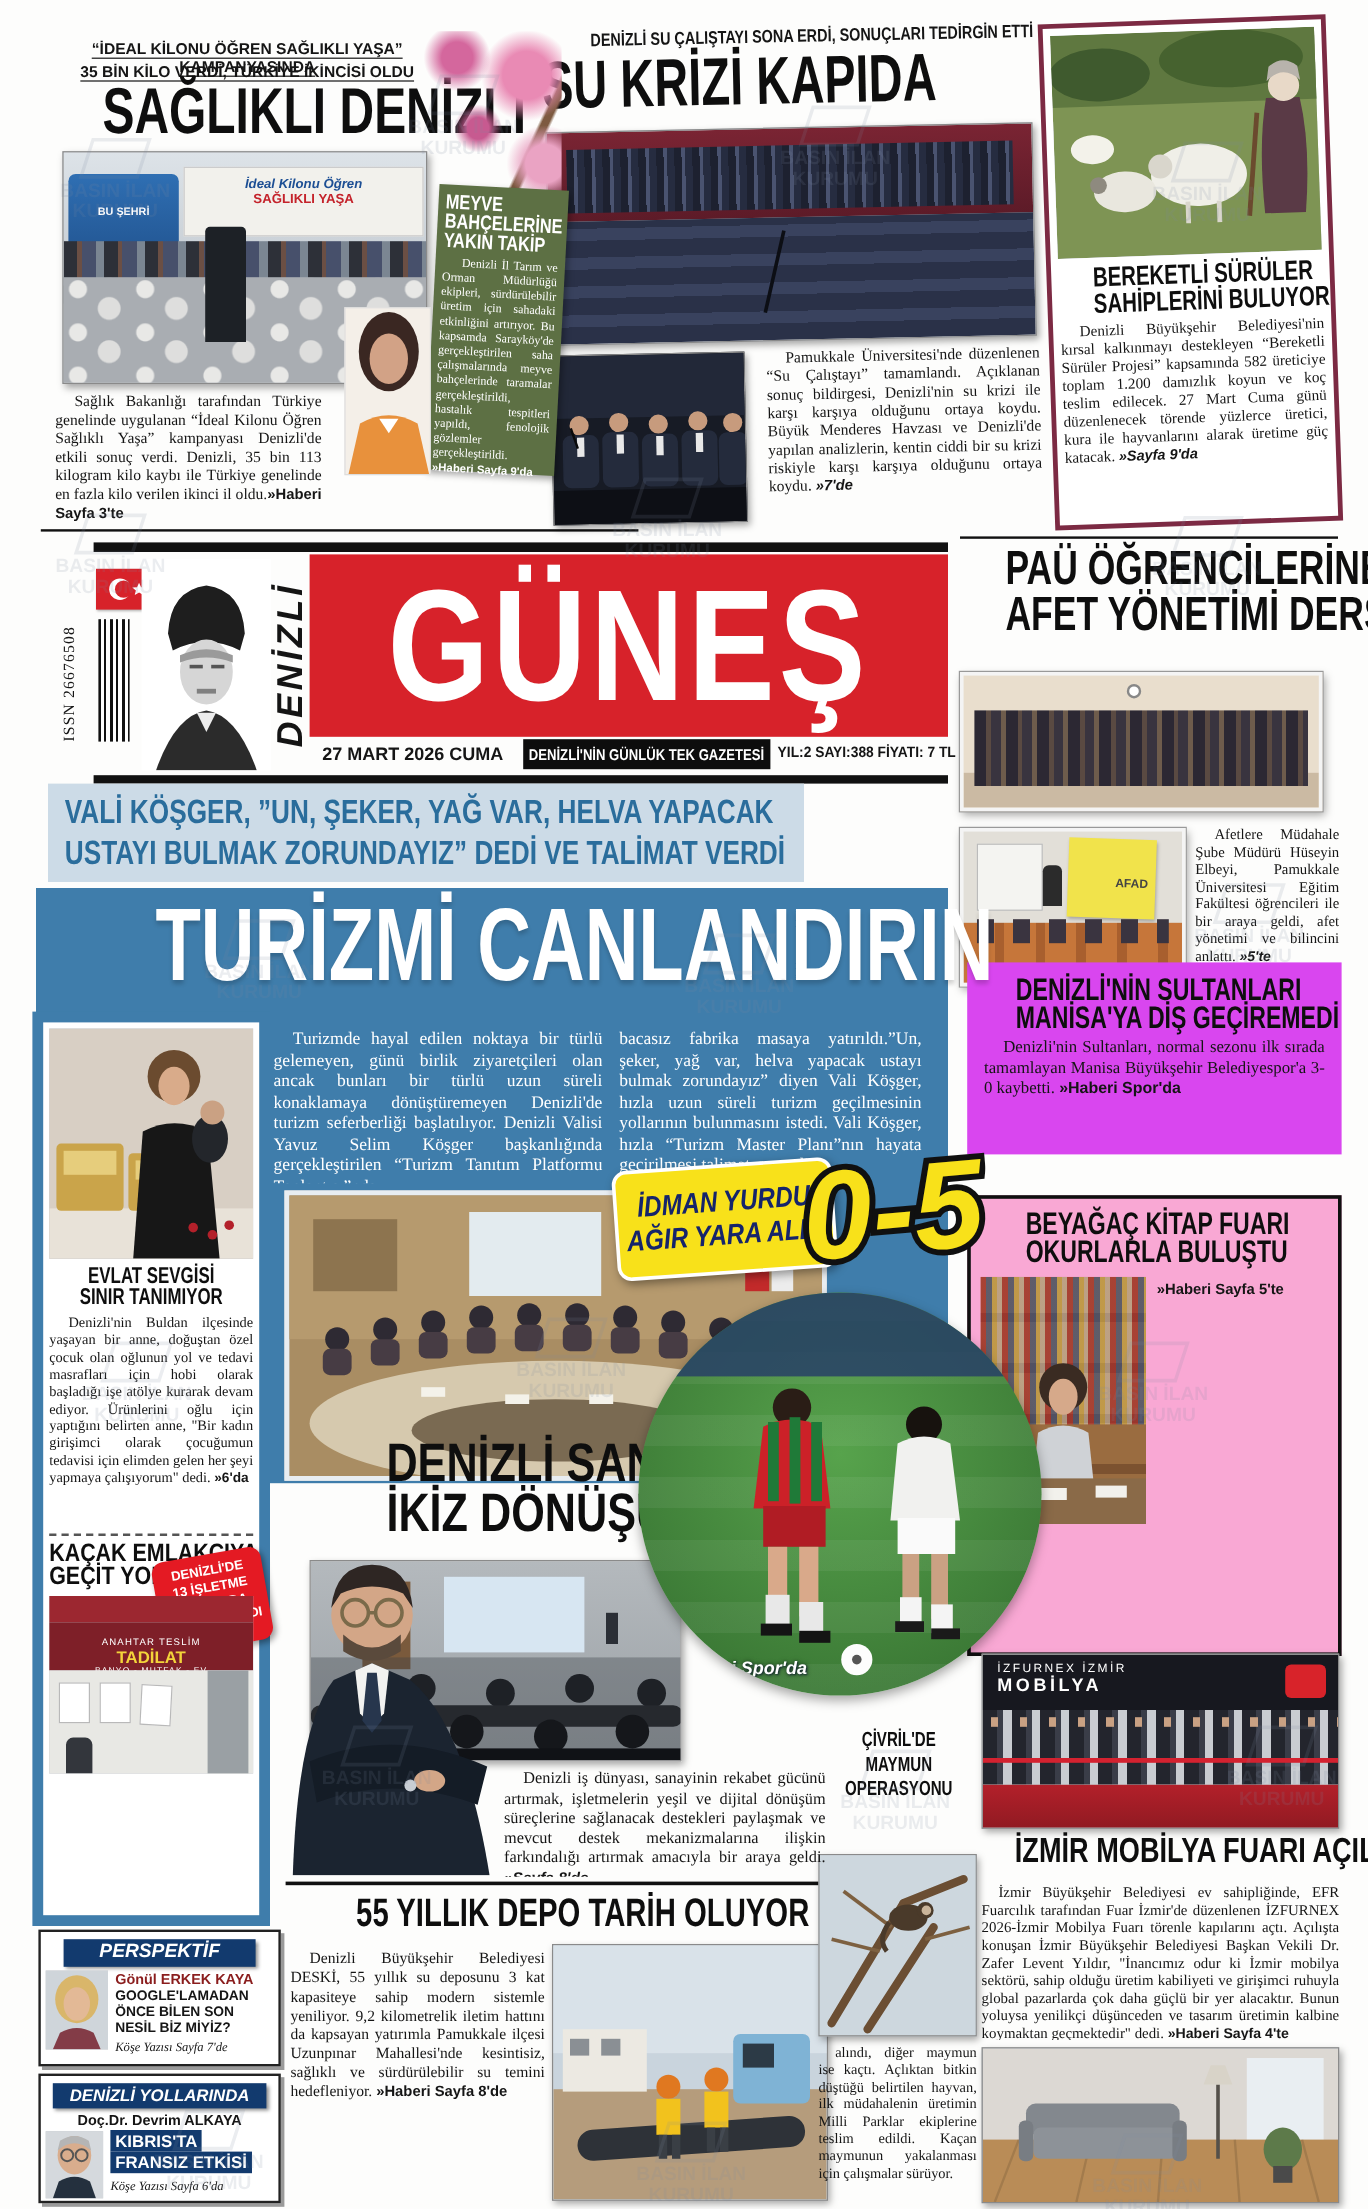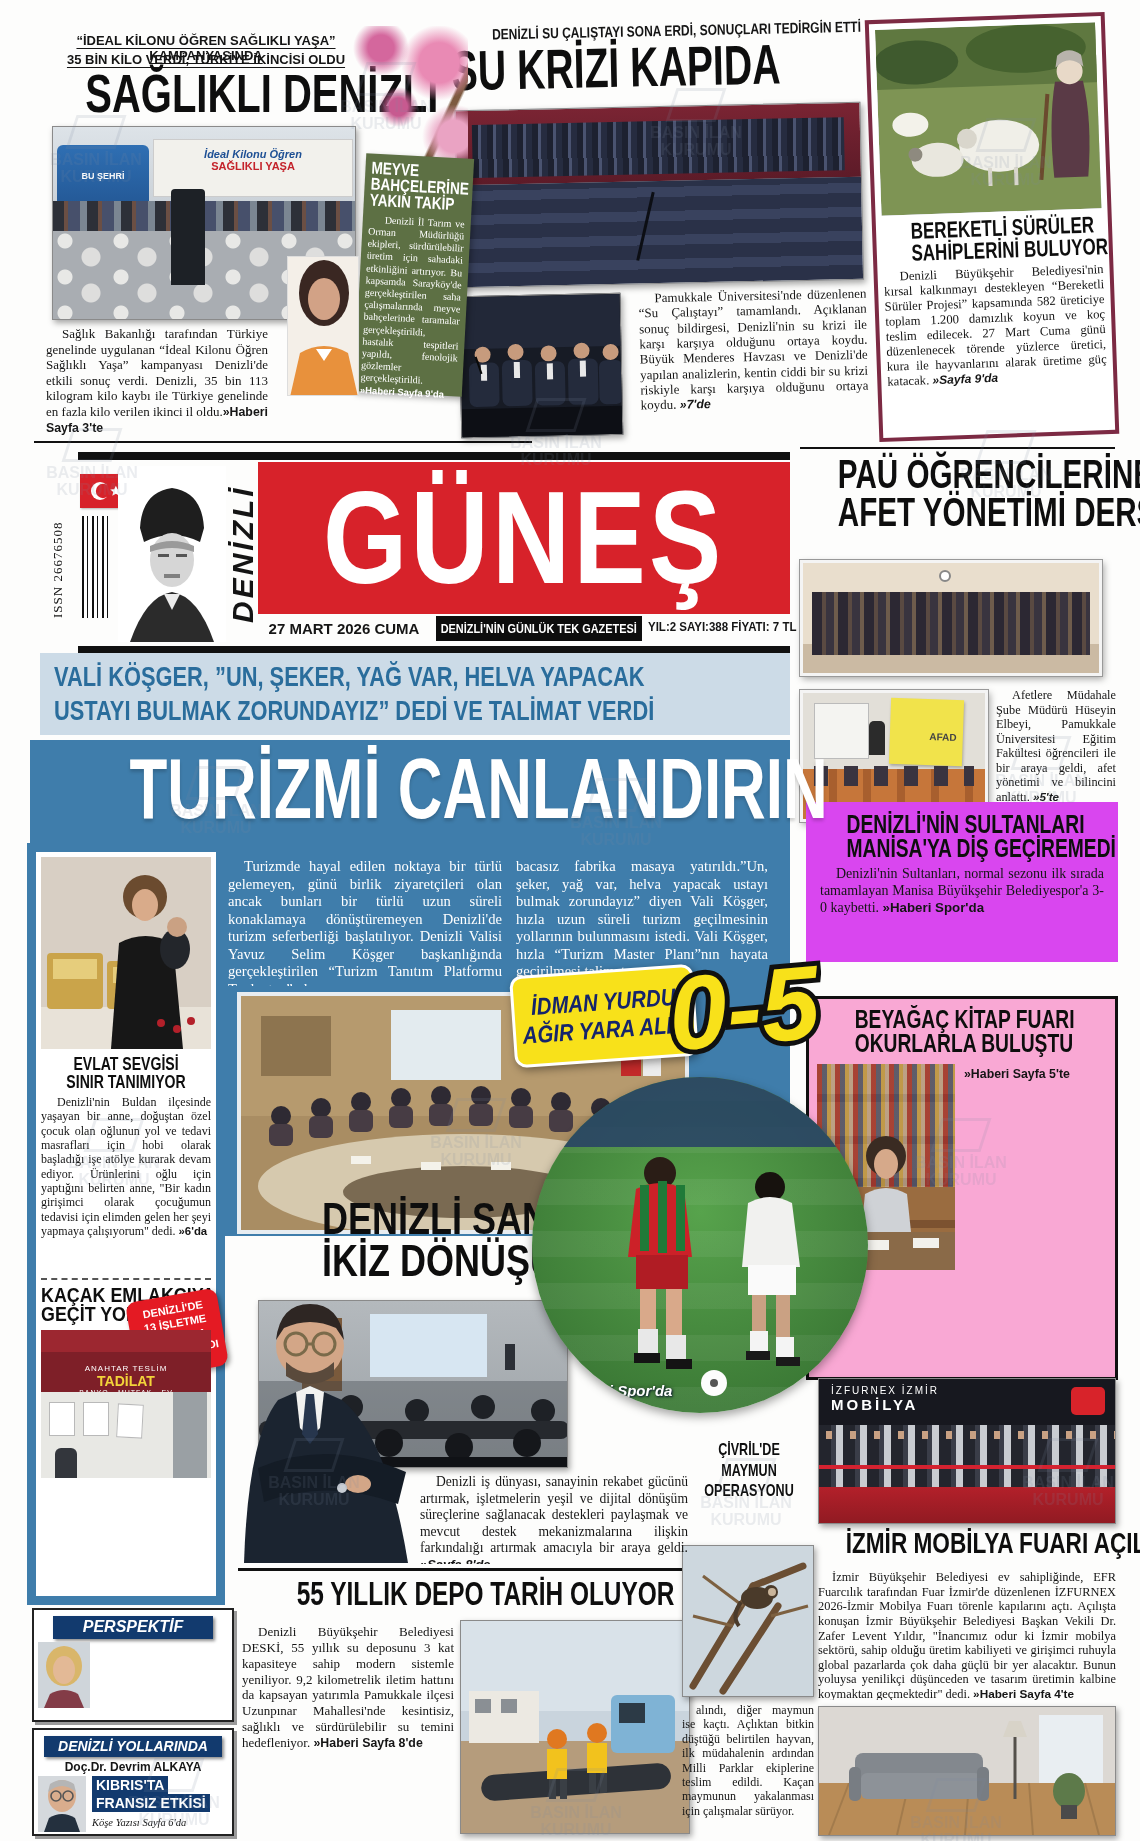--- a/index.html
+++ b/index.html
@@ -263,21 +263,21 @@
       <div class="abs" style="left:36%;top:22%;width:16px;height:34px;background:#2b2b2b;border-radius:5px 5px 0 0"></div>
       <div class="abs" style="left:0;bottom:0;width:100%;height:40%;background:repeating-linear-gradient(90deg,#c6763a 0 26px,#a85f2e 26px 34px);"></div>
       <div class="abs" style="left:6%;bottom:26%;width:88%;height:16%;background:repeating-linear-gradient(90deg,#3a3440 0 14px,transparent 14px 30px)"></div>
     </div>
     <div class="jt" style="position:absolute;left:996px;top:688px;width:120px;height:150px;font-size:12.3px;line-height:1.18;overflow:hidden">
       <p><span>Afetlere Müdahale Şube Müdürü Hüseyin Elbeyi, Pamukkale Üniversitesi Eğitim Fakültesi öğrencileri ile bir araya geldi, afet yönetimi ve bilincini anlattı.</span> <b class="ref" style="font-style:italic">»5'te</b></p>
     </div>
   </section>
 
   <section>
-    <div class="abs" style="left:40px;top:653px;width:750px;height:82px;background:#ccdbe7;color:#2a6d9c;padding:7px 0 0 14px">
+    <div class="abs" style="left:40px;top:653px;width:630px;height:82px;background:#ccdbe7;color:#2a6d9c;padding:7px 0 0 14px">
       <span class="lnl sans" style="font-weight:700;font-size:28px;line-height:1.22">VALİ KÖŞGER, ”UN, ŞEKER, YAĞ VAR, HELVA YAPACAK</span>
       <span class="lnl sans" style="font-weight:700;font-size:28px;line-height:1.22">USTAYI BULMAK ZORUNDAYIZ” DEDİ VE TALİMAT VERDİ</span>
     </div>
     <div class="abs" style="left:30px;top:740px;width:760px;height:496px;background:#3f7dab"></div>
     <div class="abs hl ctr" style="left:36px;top:748px;width:668px;font-size:86px;color:#fff;z-index:2">
       <span class="ln" style="transform:scaleX(.72);color:#fff;text-shadow:0 3px 4px rgba(0,0,0,.18)">TURİZMİ CANLANDIRIN</span>
     </div>
     <div class="jt" style="position:absolute;left:228px;top:858px;width:274px;height:128px;color:#fff;font-size:14.6px;line-height:1.2;z-index:2;overflow:hidden">
       <p>Turizmde hayal edilen noktaya bir türlü gelemeyen, günü birlik ziyaretçileri olan ancak bunları bir türlü uzun süreli konaklamaya dönüştüremeyen Denizli'de turizm seferberliği başlatılıyor. Denizli Valisi Yavuz Selim Köşger başkanlığında gerçekleştirilen “Turizm Tanıtım Platformu Toplantısı”nda</p>
     </div>
@@ -574,21 +574,21 @@
             <line x1="88" y1="70" x2="125" y2="60"></line>
             <line x1="50" y1="80" x2="10" y2="70"></line>
           </g>
         <ellipse cx="74" cy="52" rx="16" ry="11" fill="#4a3a2a"></ellipse>
         <circle cx="88" cy="46" r="7" fill="#4a3a2a"></circle>
           <circle cx="89" cy="46" r="4" fill="#c9b49a"></circle>
         <path d="M58 56 q-10 14 -2 24" stroke="#4a3a2a" stroke-width="4" fill="none"></path>
       </svg>
     </div>
     <div class="jt" style="position:absolute;left:682px;top:1703px;width:132px;height:134px;font-size:12px;line-height:1.2;overflow:hidden">
-      <p style="text-indent:14px">alındı, diğer maymun ise kaçtı. Açlıktan bitkin düştüğü belirtilen hayvan, ilk müdahalenin ardından Milli Parklar ekiplerine teslim edildi. Kaçan maymunun yakalanması için çalışmalar sürüyor.</p>
+      <p style="text-indent:14px">alındı, diğer maymun ise kaçtı. Açlıktan bitkin düştüğü belirtilen hayvan, ilk müdahalenin üretimin Milli Parklar ekiplerine teslim edildi. Kaçan maymunun yakalanması için çalışmalar sürüyor.</p>
     </div>
   </section>
 
   <section>
     <div class="ph frame" style="left:818px;top:1378px;width:298px;height:146px">
       <div style="height:46px;background:#17181f;position:relative;color:#fff">
         <div class="sans" style="font-size:10px;letter-spacing:2px;padding:6px 0 0 12px">İZFURNEX İZMİR</div>
         <div class="sans" style="font-size:15px;font-weight:700;letter-spacing:3px;padding-left:12px">MOBİLYA</div>
         <div class="abs" style="right:10px;top:8px;width:34px;height:28px;background:#d8232a;border-radius:5px"></div>
       </div>
@@ -632,20 +632,25 @@
   <section class="colbox" style="top:1608px;height:114px">
     <div class="colhdr">PERSPEKTİF</div>
     <div style="display:flex;gap:6px">
       <div class="ph" style="position:relative;width:52px;height:66px;flex:0 0 auto">
         <svg width="52" height="66" viewBox="0 0 52 66">
             <rect width="52" height="66" fill="#cfd5da"></rect>
             <ellipse cx="26" cy="24" rx="18" ry="20" fill="#d9b66a"></ellipse>
             <ellipse cx="26" cy="28" rx="11" ry="14" fill="#e3b996"></ellipse>
             <path d="M6 66 L12 52 Q26 44 40 52 L46 66 Z" fill="#833c47"></path>
           </svg>
+      </div>
+      <div style="flex:1">
+        <div class="sans" style="font-weight:700;font-size:12px;color:#8a1d1d">Gönül ERKEK KAYA</div>
+        <div class="sans" style="font-weight:800;font-size:11.5px;line-height:1.15;margin-top:2px">GOOGLE'LAMADAN ÖNCE BİLEN SON NESİL BİZ MİYİZ?</div>
+        <div style="font-size:10.5px;font-style:italic;margin-top:3px">Köşe Yazısı Sayfa 7'de</div>
       </div>
     </div>
   </section>
 
   <section class="colbox" style="top:1728px;height:108px">
     <div class="colhdr" style="width:178px;font-size:14px">DENİZLİ YOLLARINDA</div>
     <div class="sans ctr" style="font-weight:700;font-size:12px">Doç.Dr. Devrim ALKAYA</div>
     <div style="display:flex;gap:6px;margin-top:2px">
       <div class="ph" style="position:relative;width:48px;height:56px;flex:0 0 auto">
         <svg width="48" height="56" viewBox="0 0 48 56">

